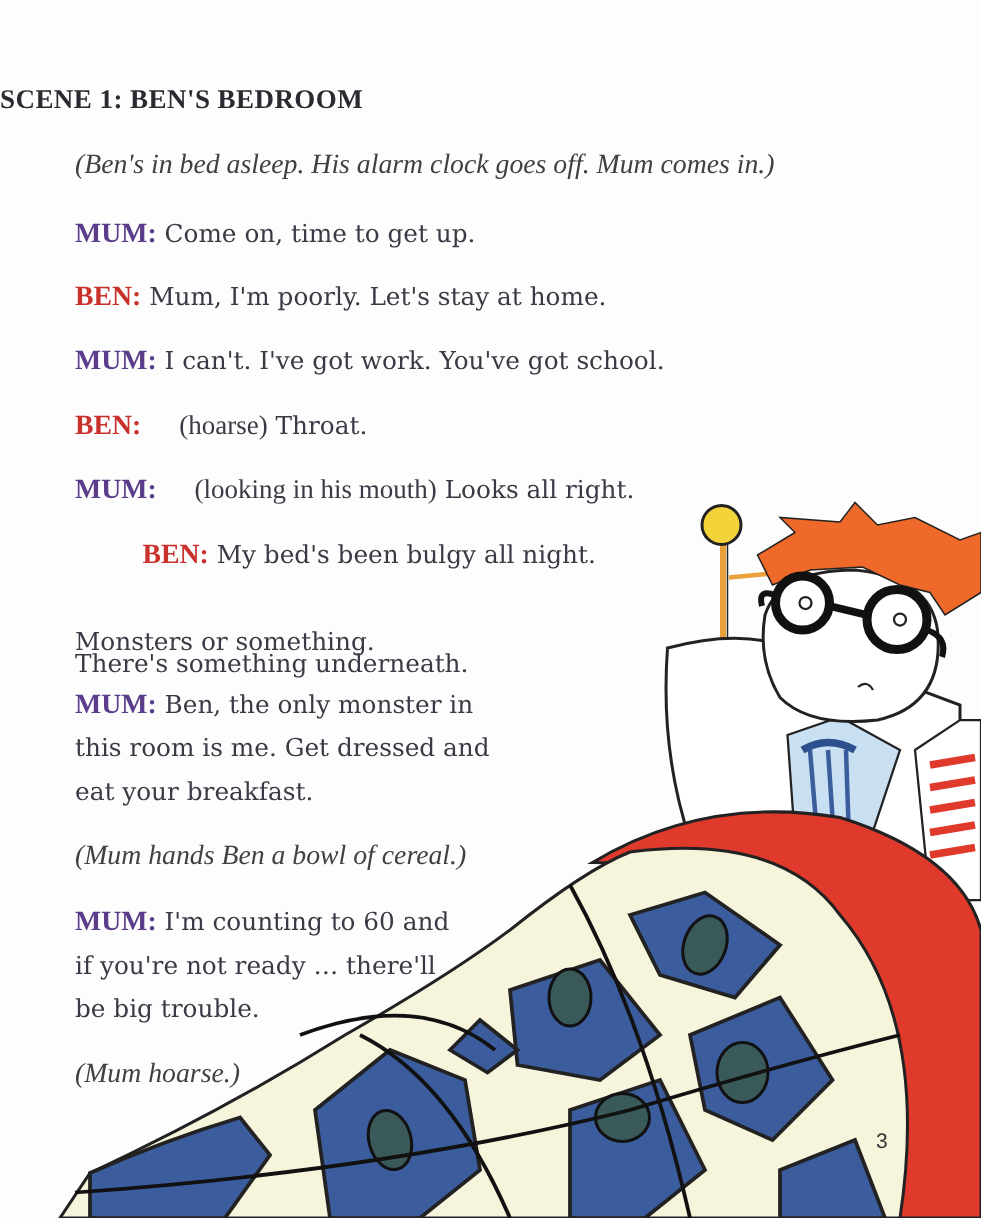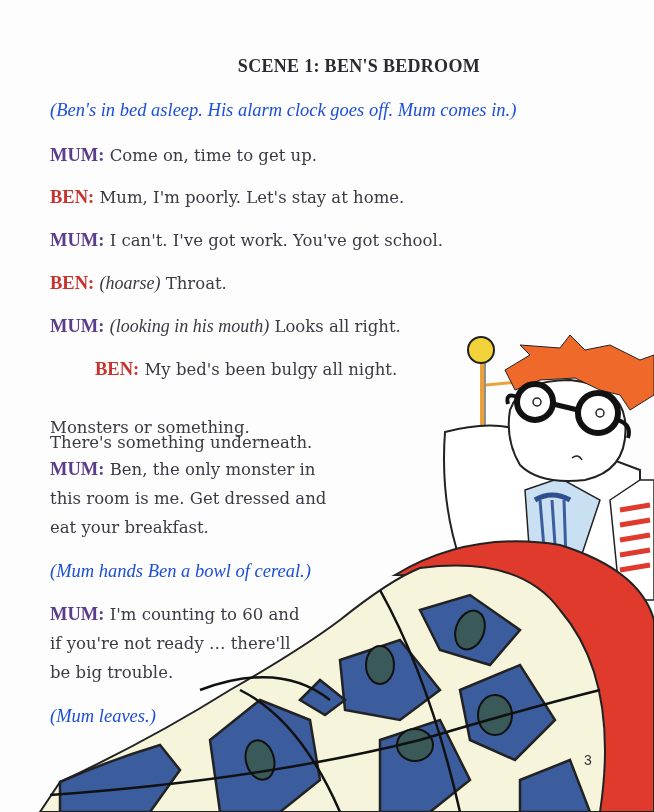--- a/index.html
+++ b/index.html
@@ -7,34 +7,34 @@
     width: 654px; height: 812px; overflow: hidden;
     background: #fdfdfe;
     position: relative;
     font-family: "DejaVu Serif", "Liberation Serif", serif;
     color: #3a3a44;
   }
   .page { position: absolute; inset: 0; }
   .illustration { position: absolute; left: 0; top: 0; width: 654px; height: 812px; }
   .title {
     position: absolute; left: 0; width: 480px; top: 56px;
-    text-align: right;
+    text-align: left;
     font-family: "Liberation Serif", serif;
     font-weight: bold; font-size: 18px; letter-spacing: 0.3px;
     color: #2a2a30;
   }
   .line {
     position: absolute; left: 50px;
     font-size: 16.5px; line-height: 29px; white-space: nowrap;
   }
-  .dir { font-family: "Liberation Serif", serif; font-style: italic; font-size: 18.5px; color: #1d4ed8; }
+  .dir { font-family: "Liberation Serif", serif; font-style: italic; font-size: 18.5px; color: #404040; }
   .sp { font-weight: bold; font-family: "Liberation Serif", serif; font-size: 18.5px; }
   .mum { color: #5b3d8c; }
   .ben { color: #c8312c; }
-  .inline-dir { font-style: italic; font-family: "Liberation Serif", serif; font-size: 18px; }
+  .inline-dir { font-family: "Liberation Serif", serif; font-size: 18px; margin-left: 20px; }
   .pagenum {
     position: absolute; left: 584px; top: 752px;
     font-family: "Liberation Sans", sans-serif; font-size: 14px; color: #333;
   }
 </style>
 </head>
 <body>
 
 <div class="page">
 
@@ -153,16 +153,16 @@
 
   <div class="line dir" style="top:557px;">(Mum hands Ben a bowl of cereal.)</div>
 
   <div class="line" style="top:600px;">
     <span class="sp mum">MUM:</span>
     <span>I'm counting to 60 and</span>
   </div>
   <div class="line" style="top:629px;">if you're not ready … there'll</div>
   <div class="line" style="top:658px;">be big trouble.</div>
 
-  <div class="line dir" style="top:702px;">(Mum leaves.)</div>
+  <div class="line dir" style="top:702px;">(Mum hoarse.)</div>
 
   <div class="pagenum">3</div>
 </div>
 
 </body></html>

